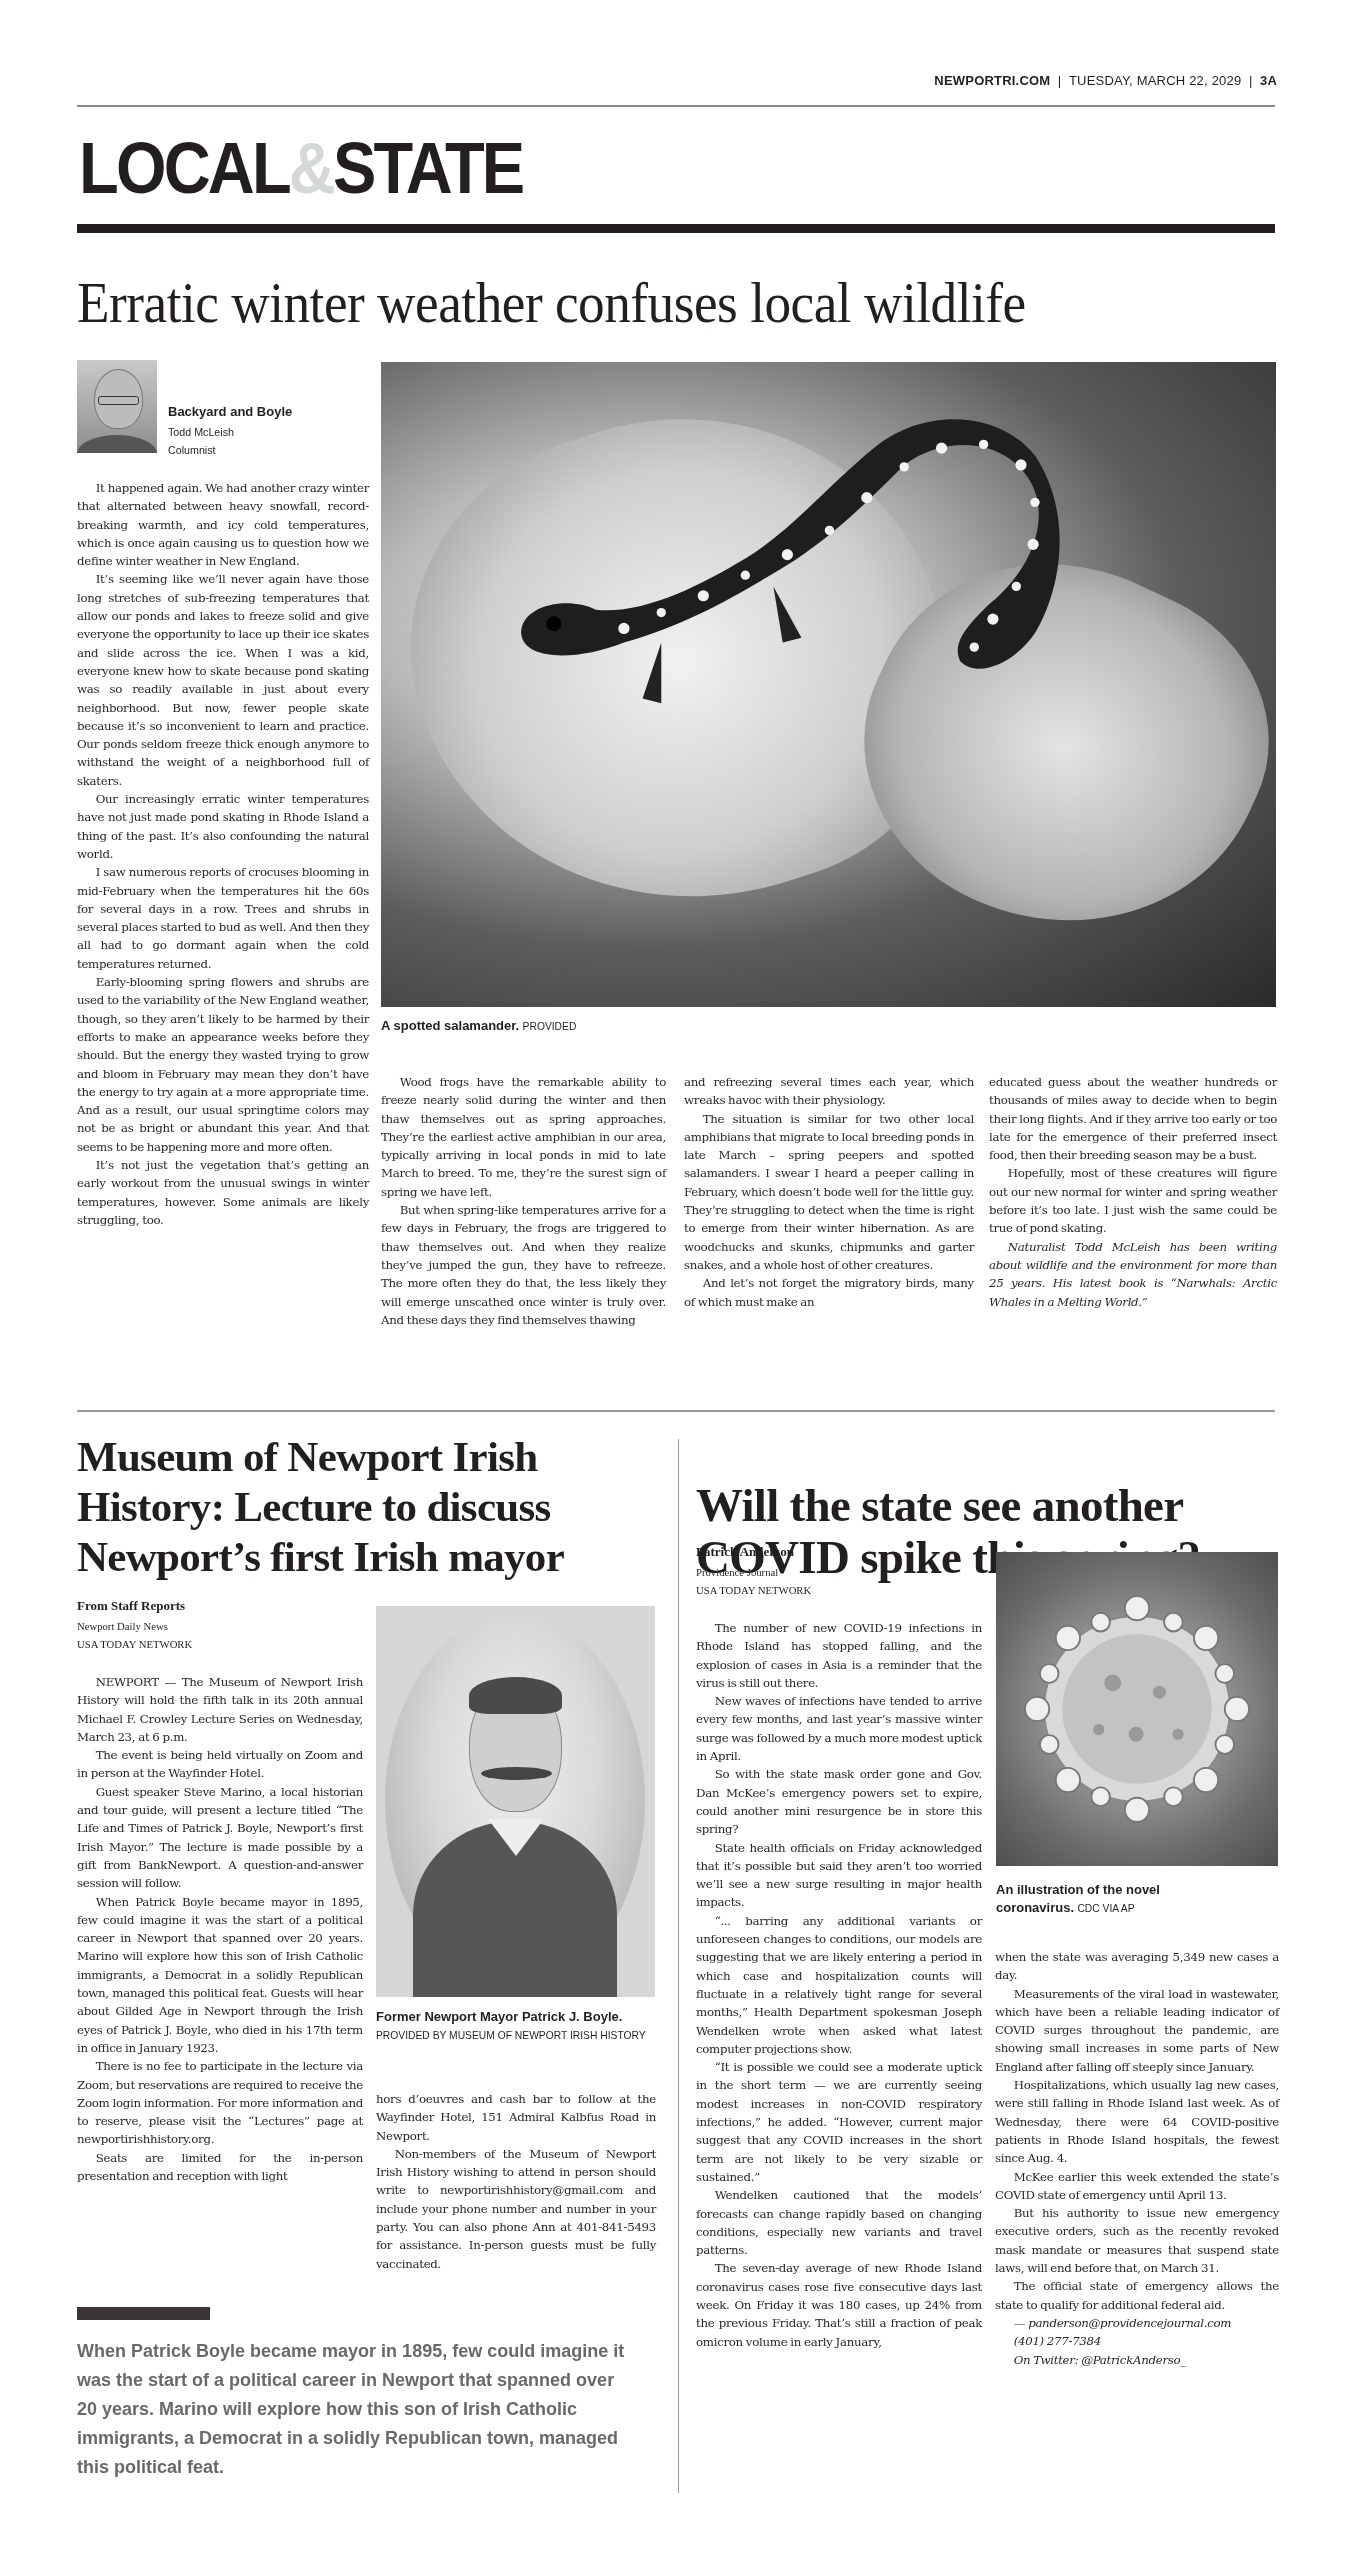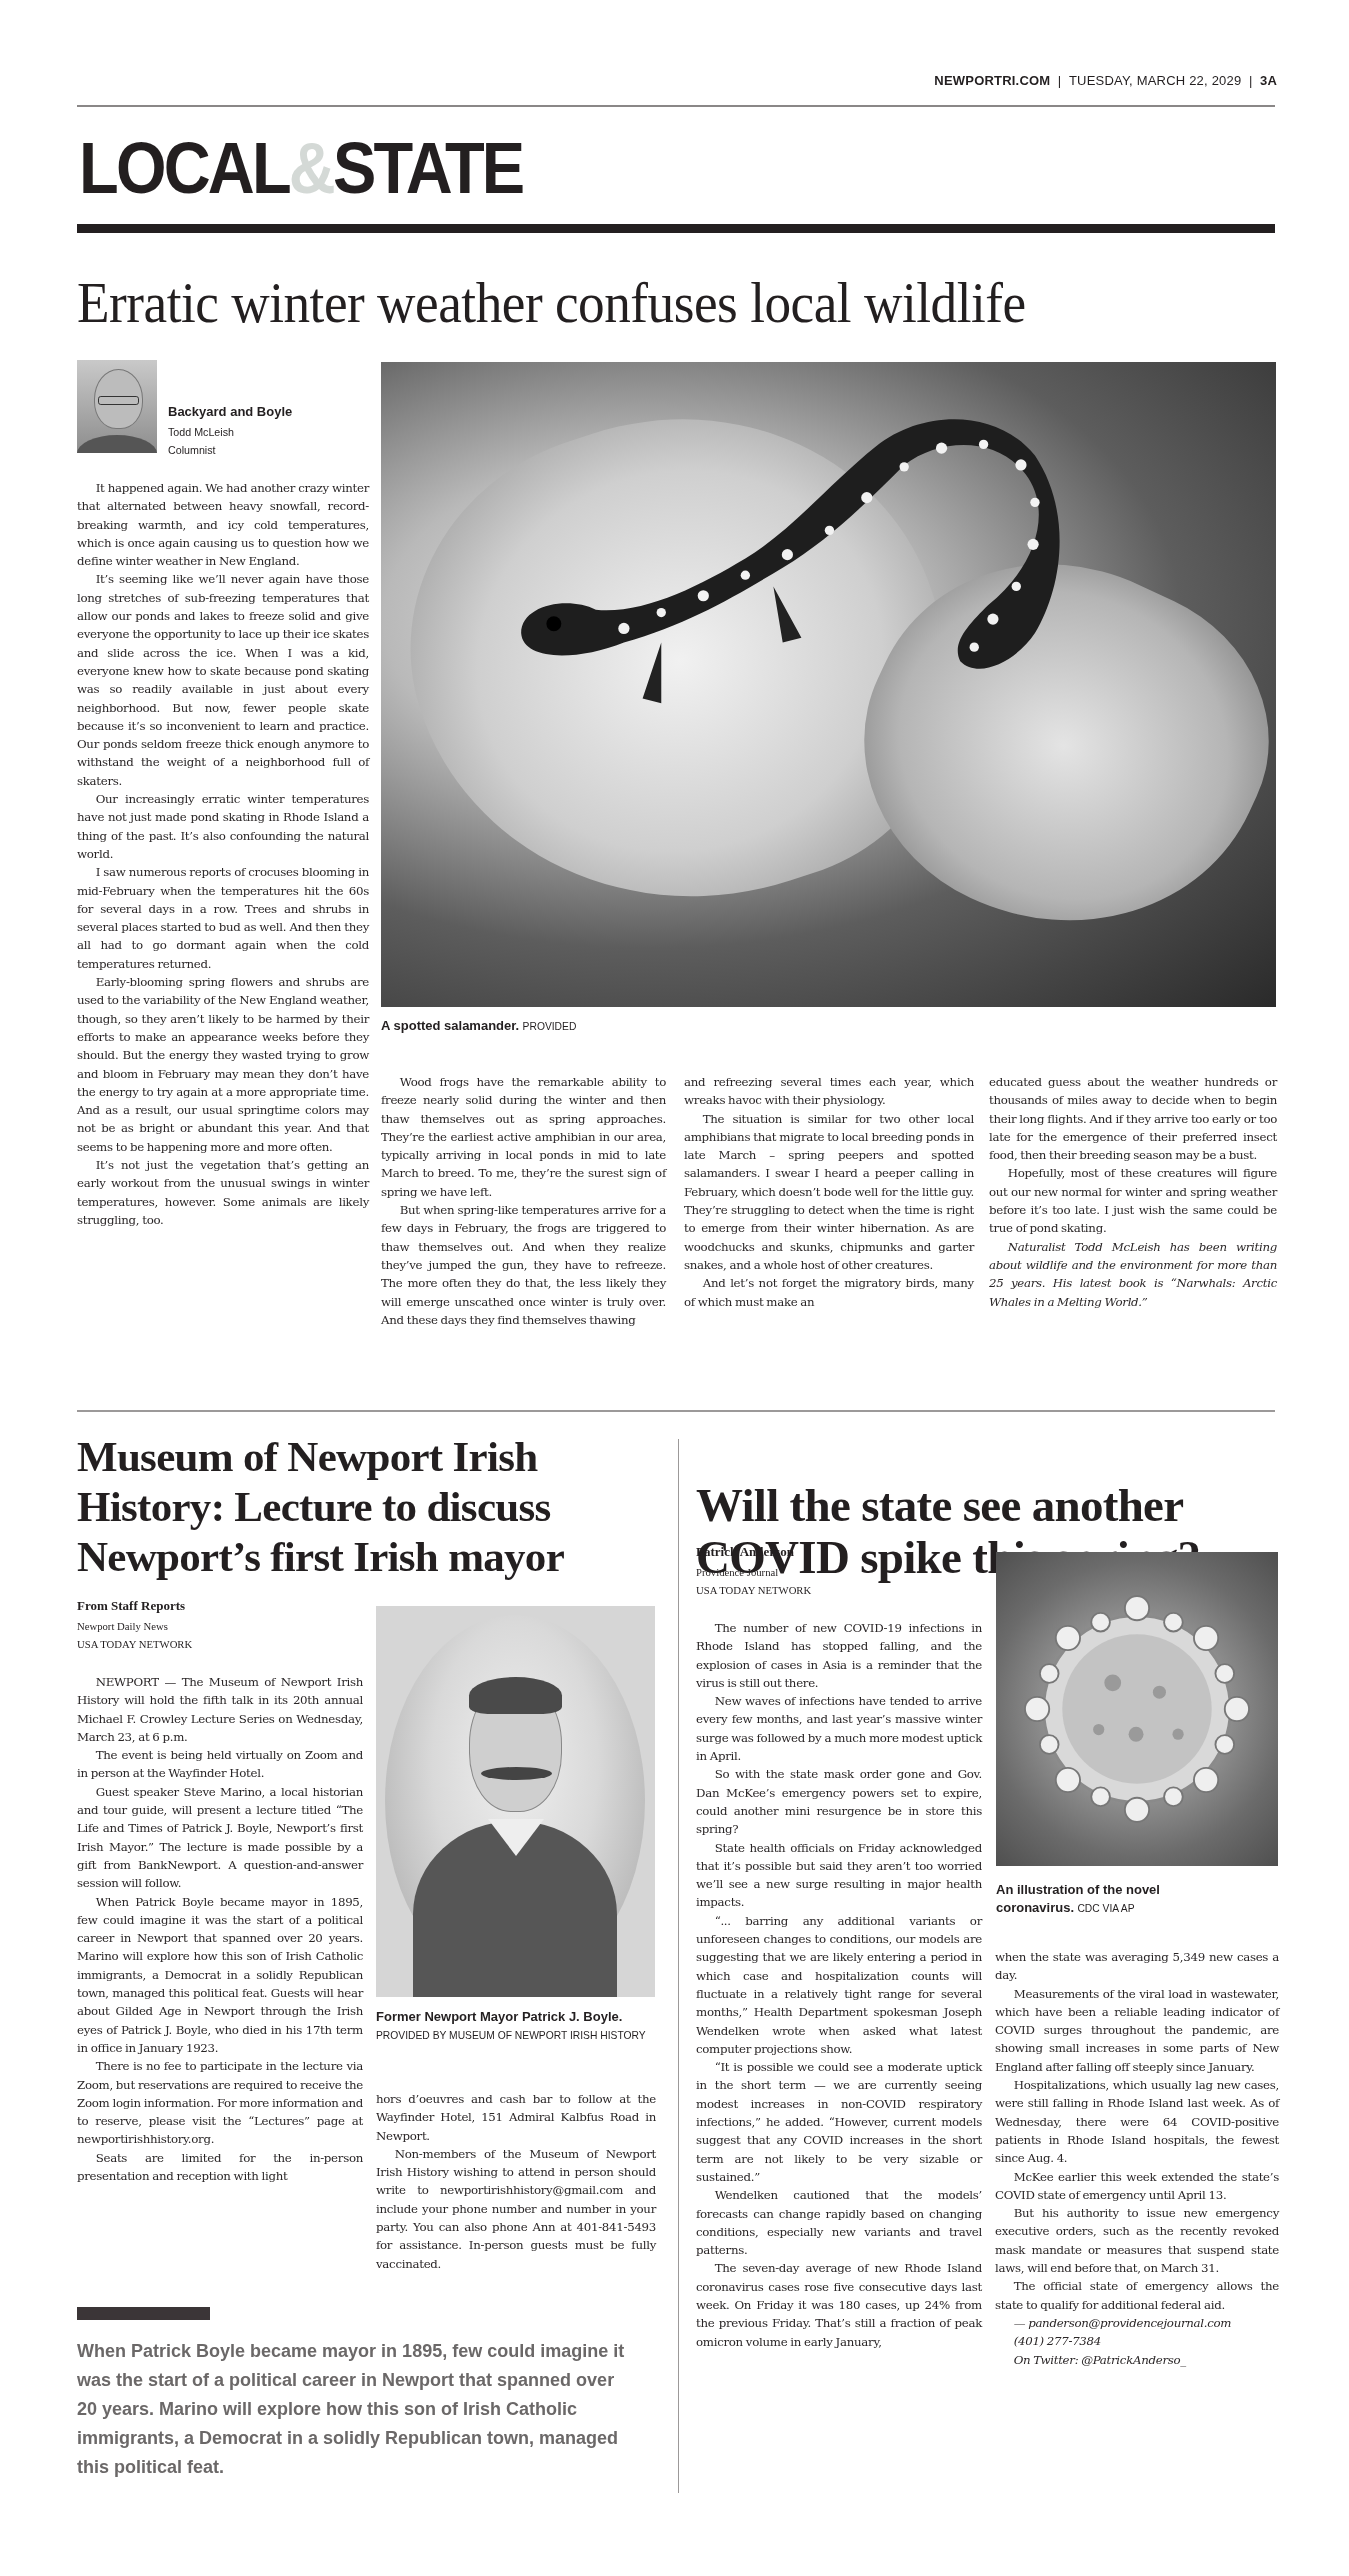--- a/index.html
+++ b/index.html
@@ -212,21 +212,21 @@
   </svg>
 </div>
 <div class="caption" style="left:996px; top:1881px; width:234px;"><b>An illustration of the novel coronavirus.</b> <span class="credit">CDC VIA AP</span></div>
 
 <div class="body-col" style="left:696px; top:1619px; width:286px;">
   <p>The number of new COVID-19 infections in Rhode Island has stopped falling, and the explosion of cases in Asia is a reminder that the virus is still out there.</p>
   <p>New waves of infections have tended to arrive every few months, and last year’s massive winter surge was followed by a much more modest uptick in April.</p>
   <p>So with the state mask order gone and Gov. Dan McKee’s emergency powers set to expire, could another mini resurgence be in store this spring?</p>
   <p>State health officials on Friday acknowledged that it’s possible but said they aren’t too worried we’ll see a new surge resulting in major health impacts.</p>
   <p>“... barring any additional variants or unforeseen changes to conditions, our models are suggesting that we are likely entering a period in which case and hospitalization counts will fluctuate in a relatively tight range for several months,” Health Department spokesman Joseph Wendelken wrote when asked what latest computer projections show.</p>
-  <p>“It is possible we could see a moderate uptick in the short term — we are currently seeing modest increases in non-COVID respiratory infections,” he added. “However, current models suggest that any COVID increases in the short term are not likely to be very sizable or sustained.”</p>
+  <p>“It is possible we could see a moderate uptick in the short term — we are currently seeing modest increases in non-COVID respiratory infections,” he added. “However, current major suggest that any COVID increases in the short term are not likely to be very sizable or sustained.”</p>
   <p>Wendelken cautioned that the models’ forecasts can change rapidly based on changing conditions, especially new variants and travel patterns.</p>
   <p>The seven-day average of new Rhode Island coronavirus cases rose five consecutive days last week. On Friday it was 180 cases, up 24% from the previous Friday. That’s still a fraction of peak omicron volume in early January,</p>
 </div>
 <div class="body-col" style="left:995px; top:1948px; width:284px;">
   <p class="noind">when the state was averaging 5,349 new cases a day.</p>
   <p>Measurements of the viral load in wastewater, which have been a reliable leading indicator of COVID surges throughout the pandemic, are showing small increases in some parts of New England after falling off steeply since January.</p>
   <p>Hospitalizations, which usually lag new cases, were still falling in Rhode Island last week. As of Wednesday, there were 64 COVID-positive patients in Rhode Island hospitals, the fewest since Aug. 4.</p>
   <p>McKee earlier this week extended the state’s COVID state of emergency until April 13.</p>
   <p>But his authority to issue new emergency executive orders, such as the recently revoked mask mandate or measures that suspend state laws, will end before that, on March 31.</p>
   <p>The official state of emergency allows the state to qualify for additional federal aid.</p>

